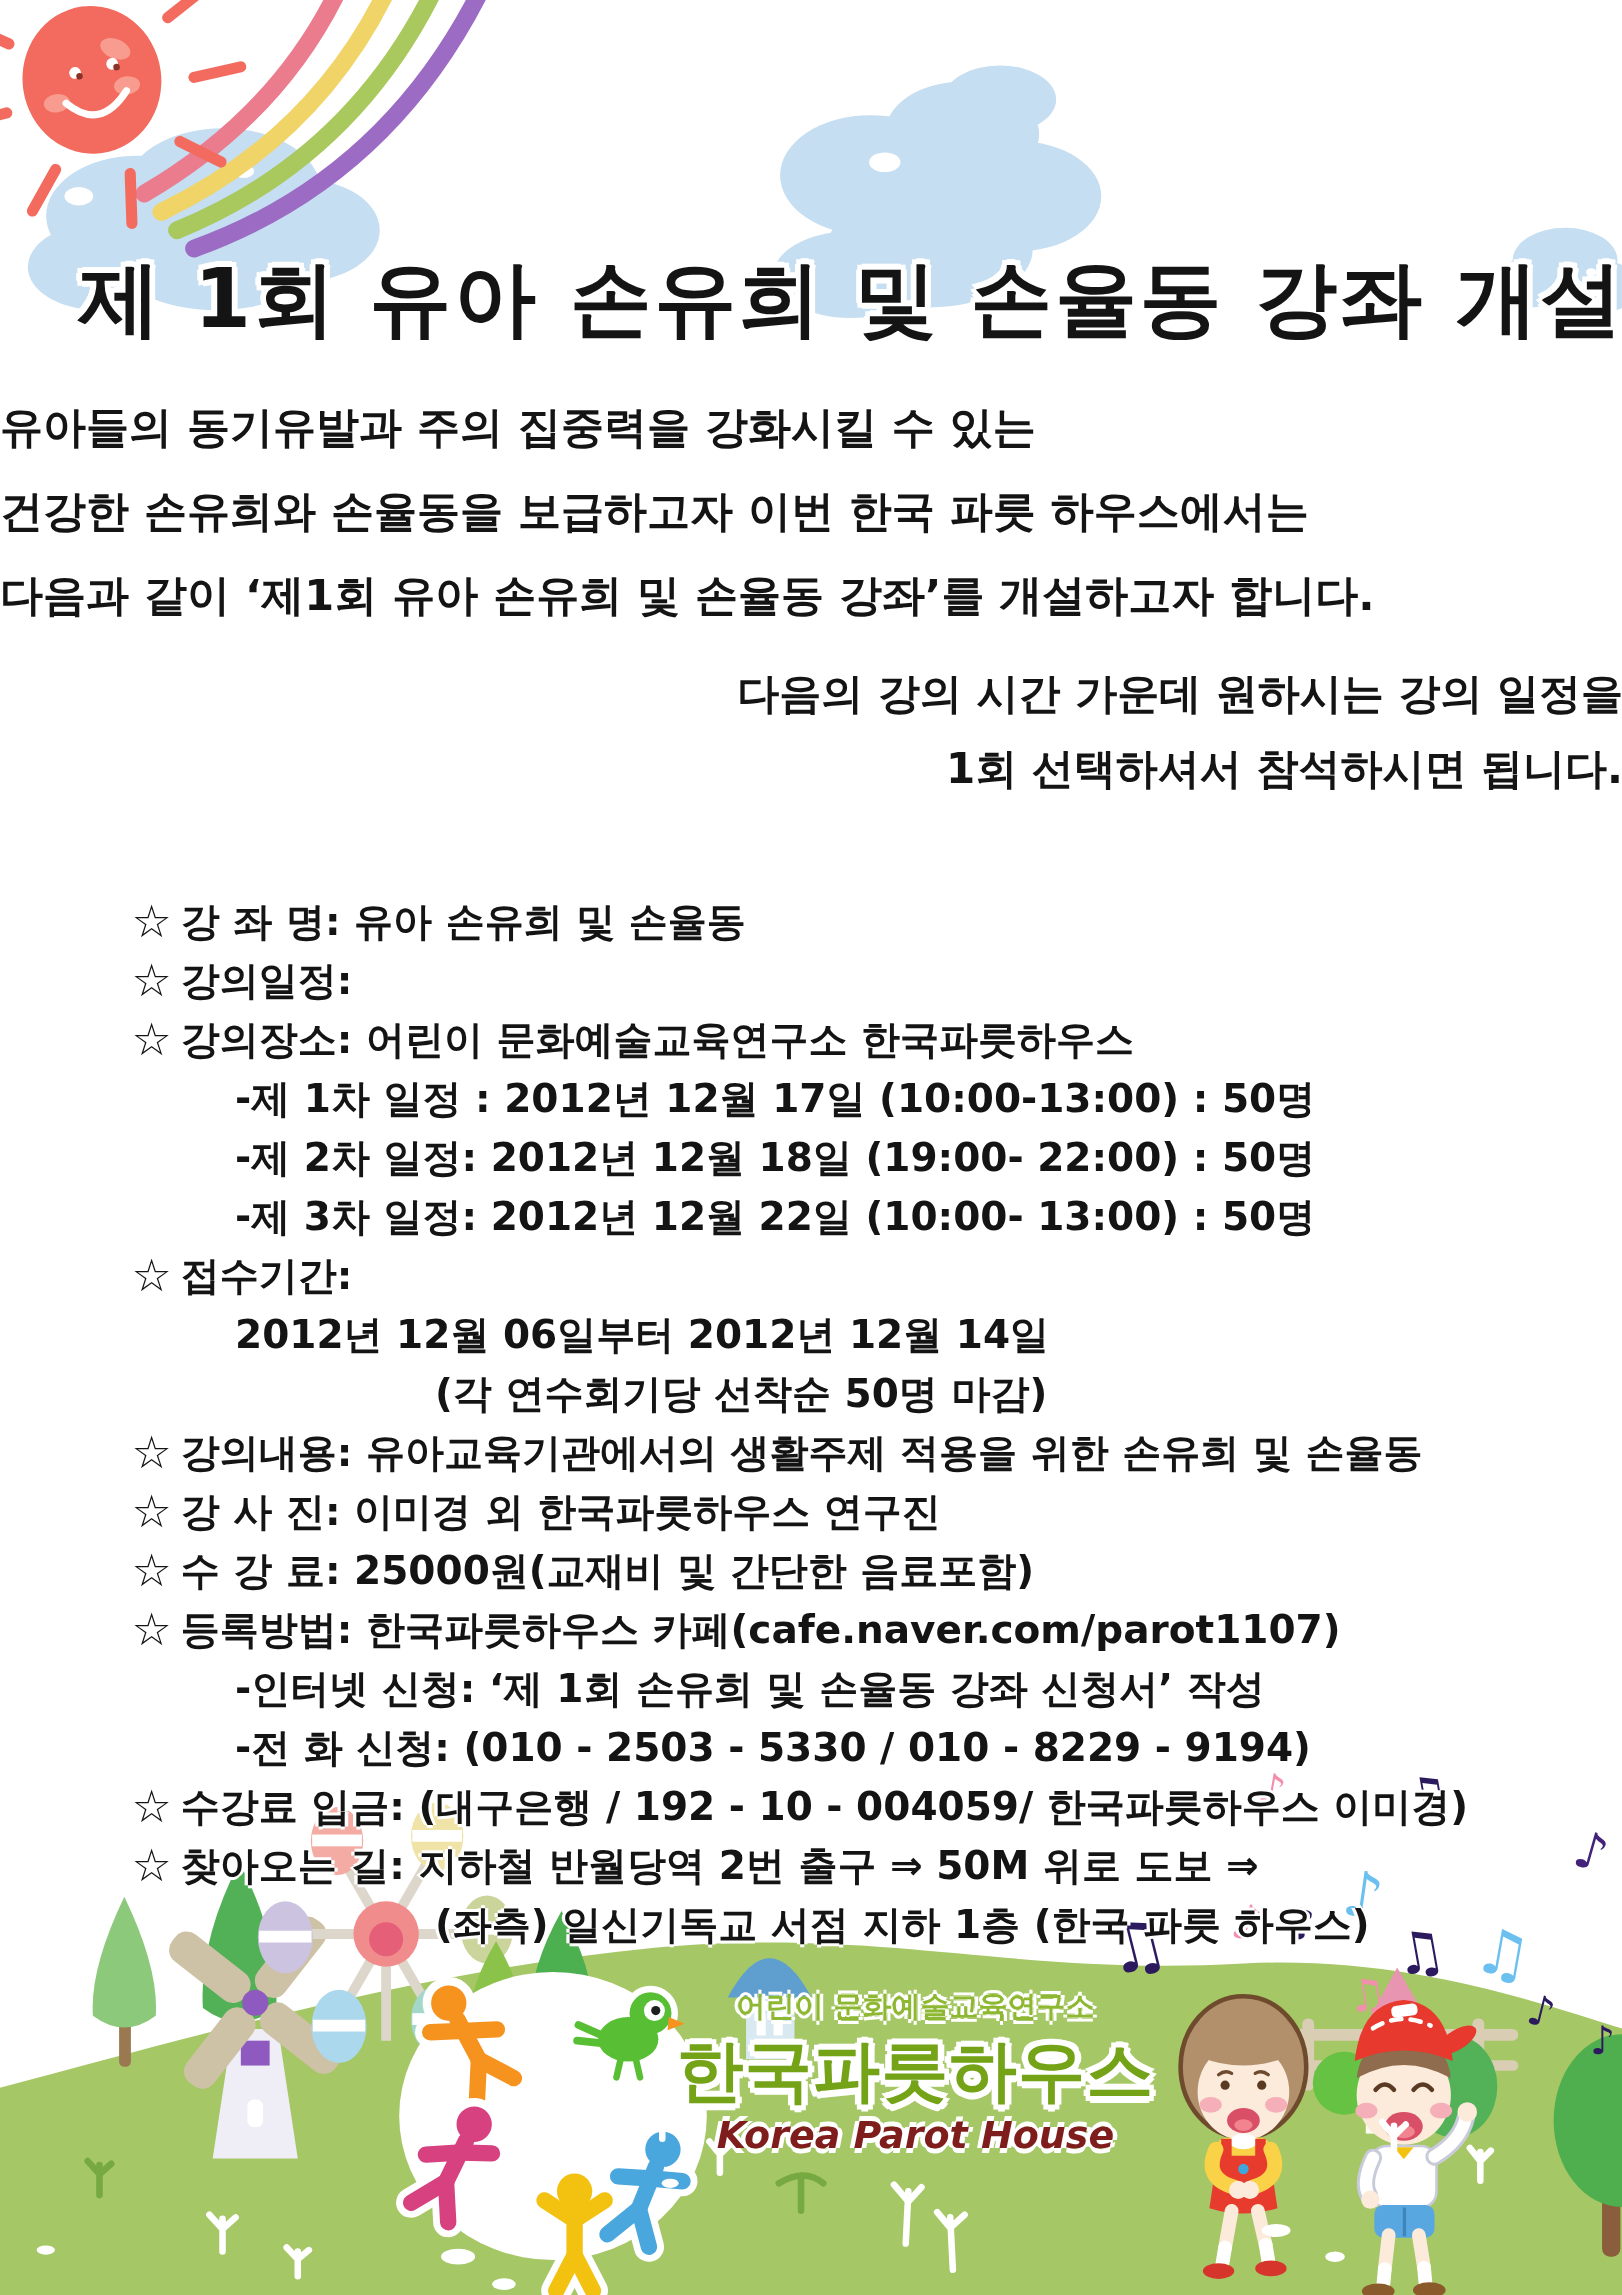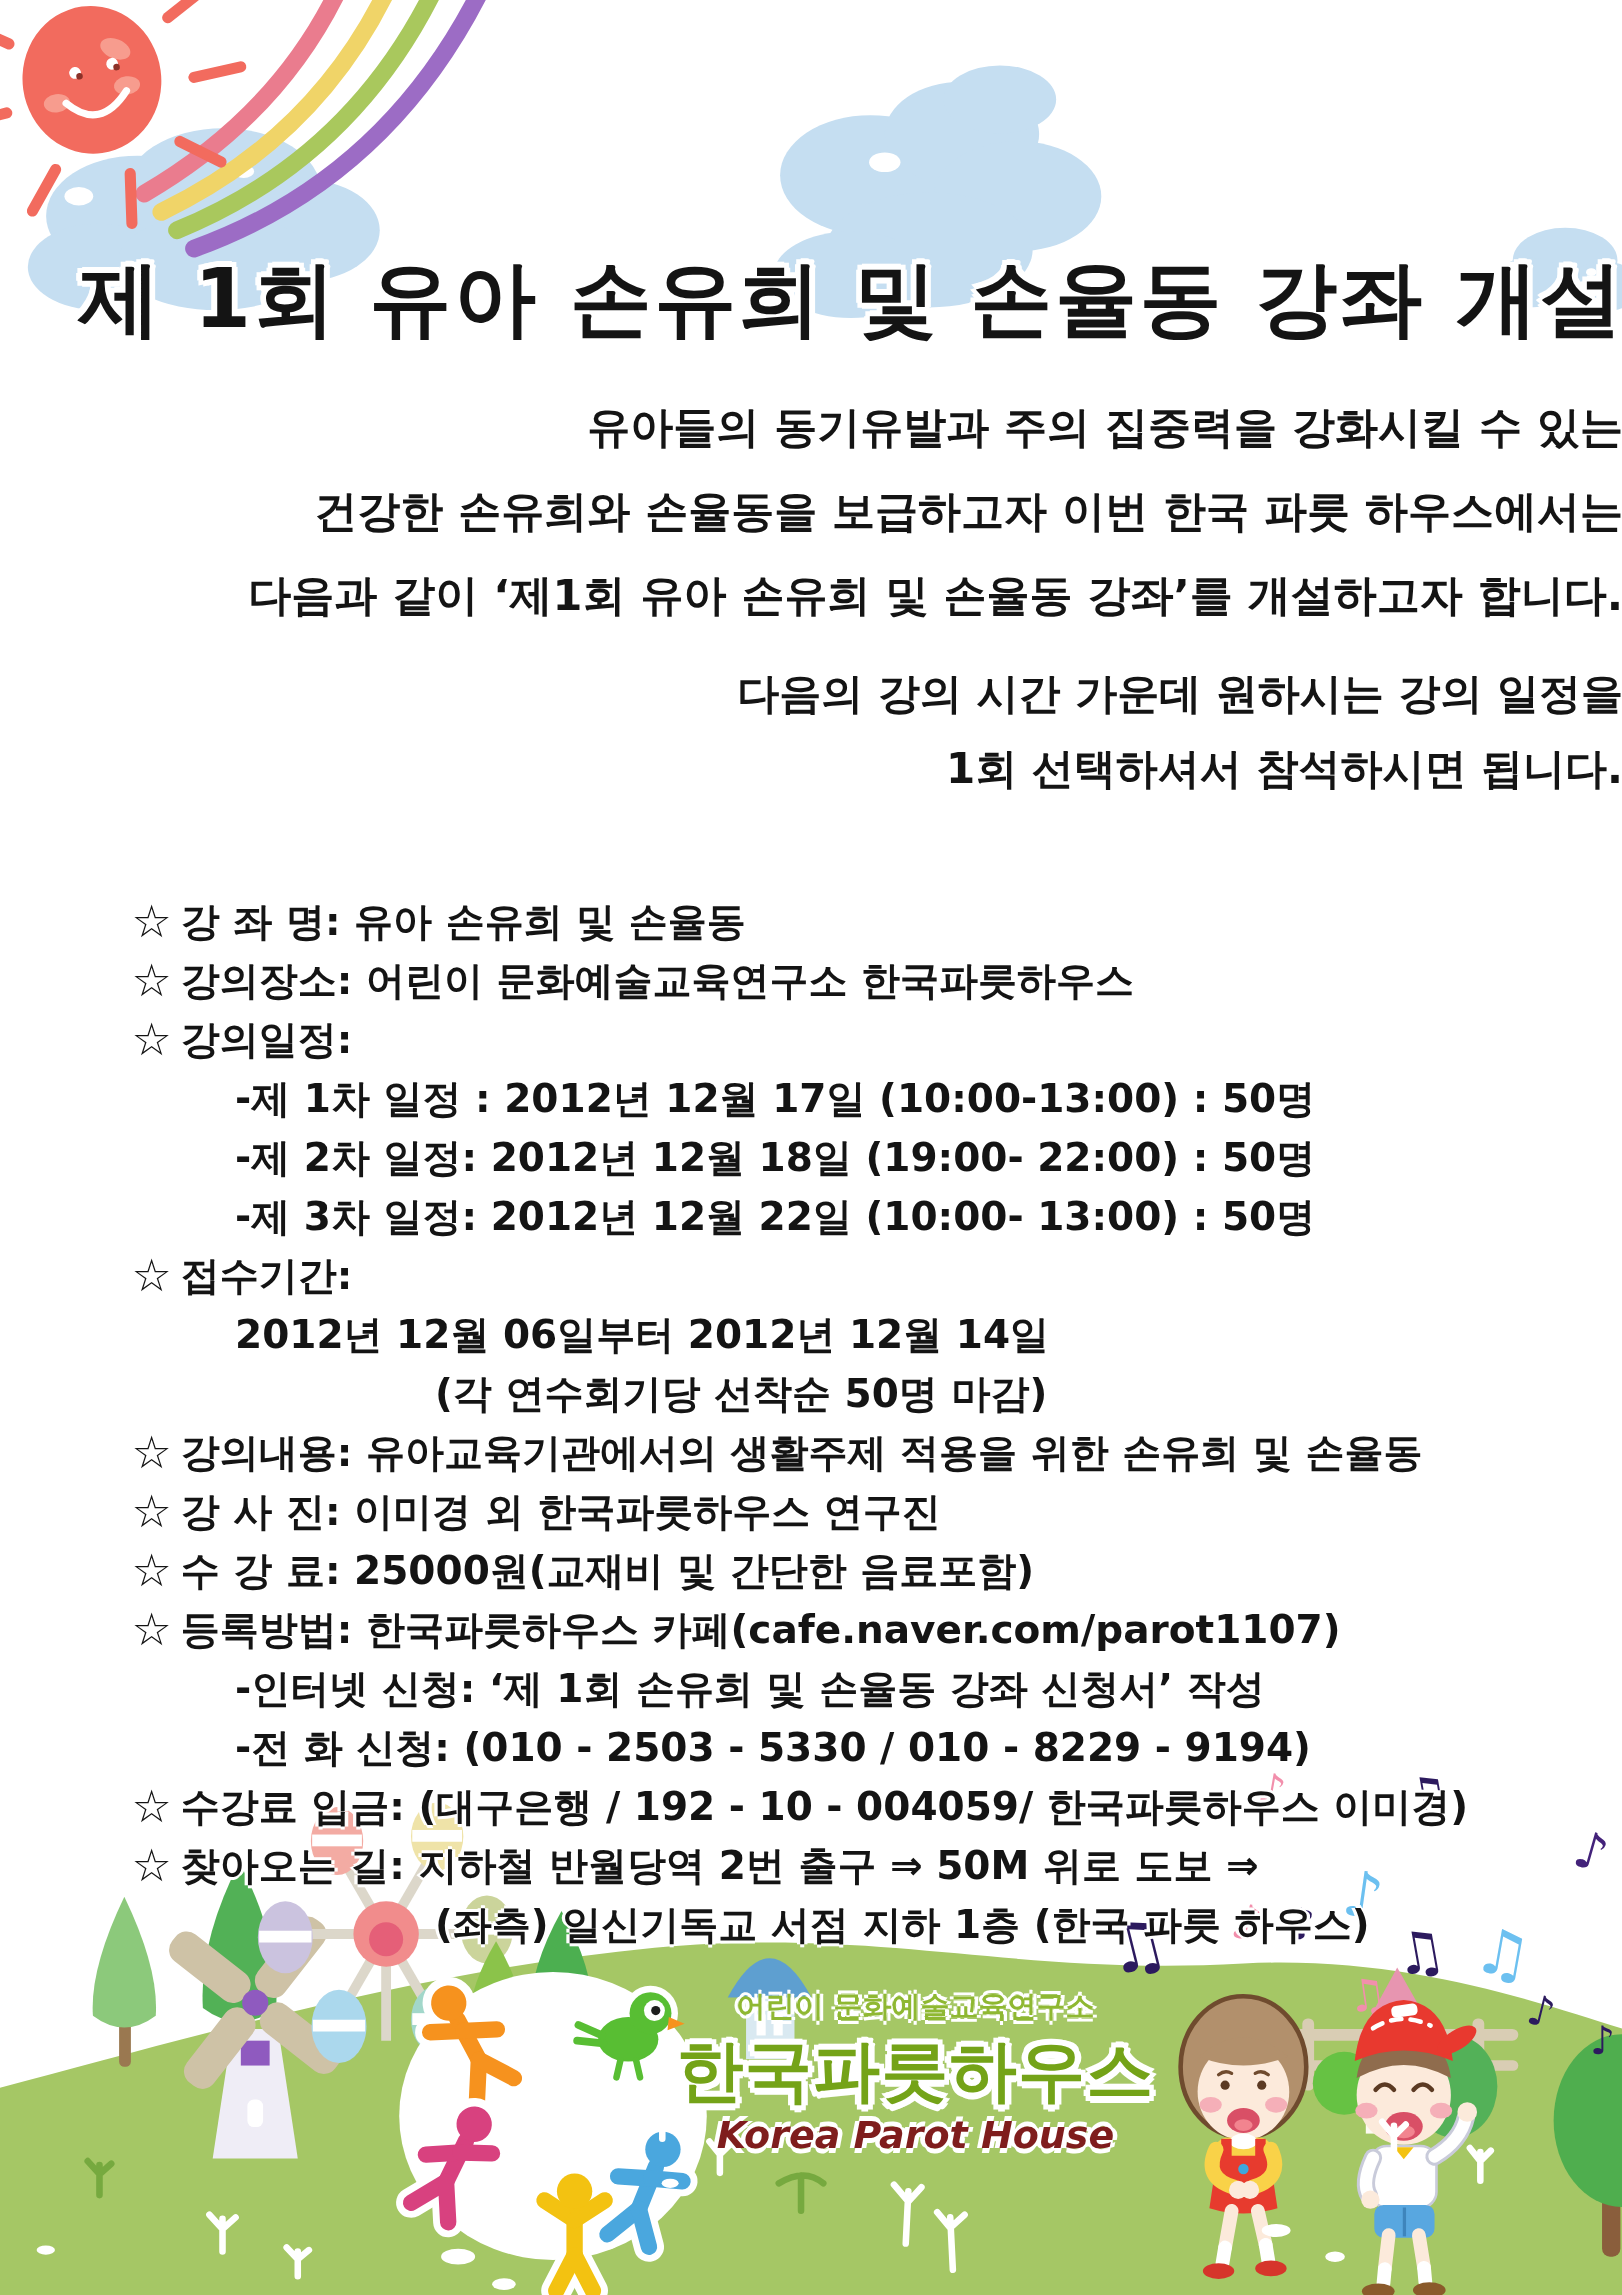--- a/index.html
+++ b/index.html
@@ -13,21 +13,21 @@
   #deco-bottom{top:1733px;z-index:1;}
   .page-title{
     position:absolute;top:188px;left:0;width:1623px;text-align:center;
     font-size:82px;font-weight:bold;letter-spacing:2.6px;line-height:111px;white-space:nowrap;
     text-shadow:-5.9px 0 0 #fff,5.9px 0 0 #fff,0 -5.9px 0 #fff,0 5.9px 0 #fff,
                 -4.6px -4.6px 0 #fff,4.6px -4.6px 0 #fff,-4.6px 4.6px 0 #fff,4.6px 4.6px 0 #fff;
     z-index:3;
     margin-left:40px;
   }
   .intro{
-    position:absolute;top:385px;left:0;width:1623px;text-align:right;
+    position:absolute;top:385px;left:0;width:1623px;text-align:left;
     font-size:43px;font-weight:bold;line-height:84px;z-index:3;
   }
   .note{
     position:absolute;top:656px;left:0;width:1623px;text-align:right;
     font-size:42px;font-weight:bold;line-height:75px;z-index:3;
   }
   .details{
     position:absolute;top:892px;left:134px;width:1459px;
     font-size:39px;font-weight:bold;z-index:3;
   }
@@ -119,22 +119,22 @@
     <div>다음과 같이 ‘제1회 유아 손유희 및 손율동 강좌’를 개설하고자 합니다.</div>
   </div>
 
   <div class="note">
     <div>다음의 강의 시간 가운데 원하시는 강의 일정을</div>
     <div>1회 선택하셔서 참석하시면 됩니다.</div>
   </div>
 
   <div class="details" id="details">
       <div class="row ind-0"><span class="star">☆</span><span>강 좌 명: 유아 손유희 및 손율동</span></div>
+      <div class="row ind-0"><span class="star">☆</span><span>강의일정:</span></div>
       <div class="row ind-0"><span class="star">☆</span><span>강의장소: 어린이 문화예술교육연구소 한국파릇하우스</span></div>
-      <div class="row ind-0"><span class="star">☆</span><span>강의일정:</span></div>
       <div class="row ind-1"><span>-제 1차 일정 : 2012년 12월 17일 (10:00-13:00) : 50명</span></div>
       <div class="row ind-1"><span>-제 2차 일정: 2012년 12월 18일 (19:00- 22:00) : 50명</span></div>
       <div class="row ind-1"><span>-제 3차 일정: 2012년 12월 22일 (10:00- 13:00) : 50명</span></div>
       <div class="row ind-0"><span class="star">☆</span><span>접수기간:</span></div>
       <div class="row ind-1"><span>2012년 12월 06일부터 2012년 12월 14일</span></div>
       <div class="row ind-2"><span>(각 연수회기당 선착순 50명 마감)</span></div>
       <div class="row ind-0"><span class="star">☆</span><span>강의내용: 유아교육기관에서의 생활주제 적용을 위한 손유희 및 손율동</span></div>
       <div class="row ind-0"><span class="star">☆</span><span>강 사 진: 이미경 외 한국파릇하우스 연구진</span></div>
       <div class="row ind-0"><span class="star">☆</span><span>수 강 료: 25000원(교재비 및 간단한 음료포함)</span></div>
       <div class="row ind-0"><span class="star">☆</span><span>등록방법: 한국파릇하우스 카페(cafe.naver.com/parot1107)</span></div>

